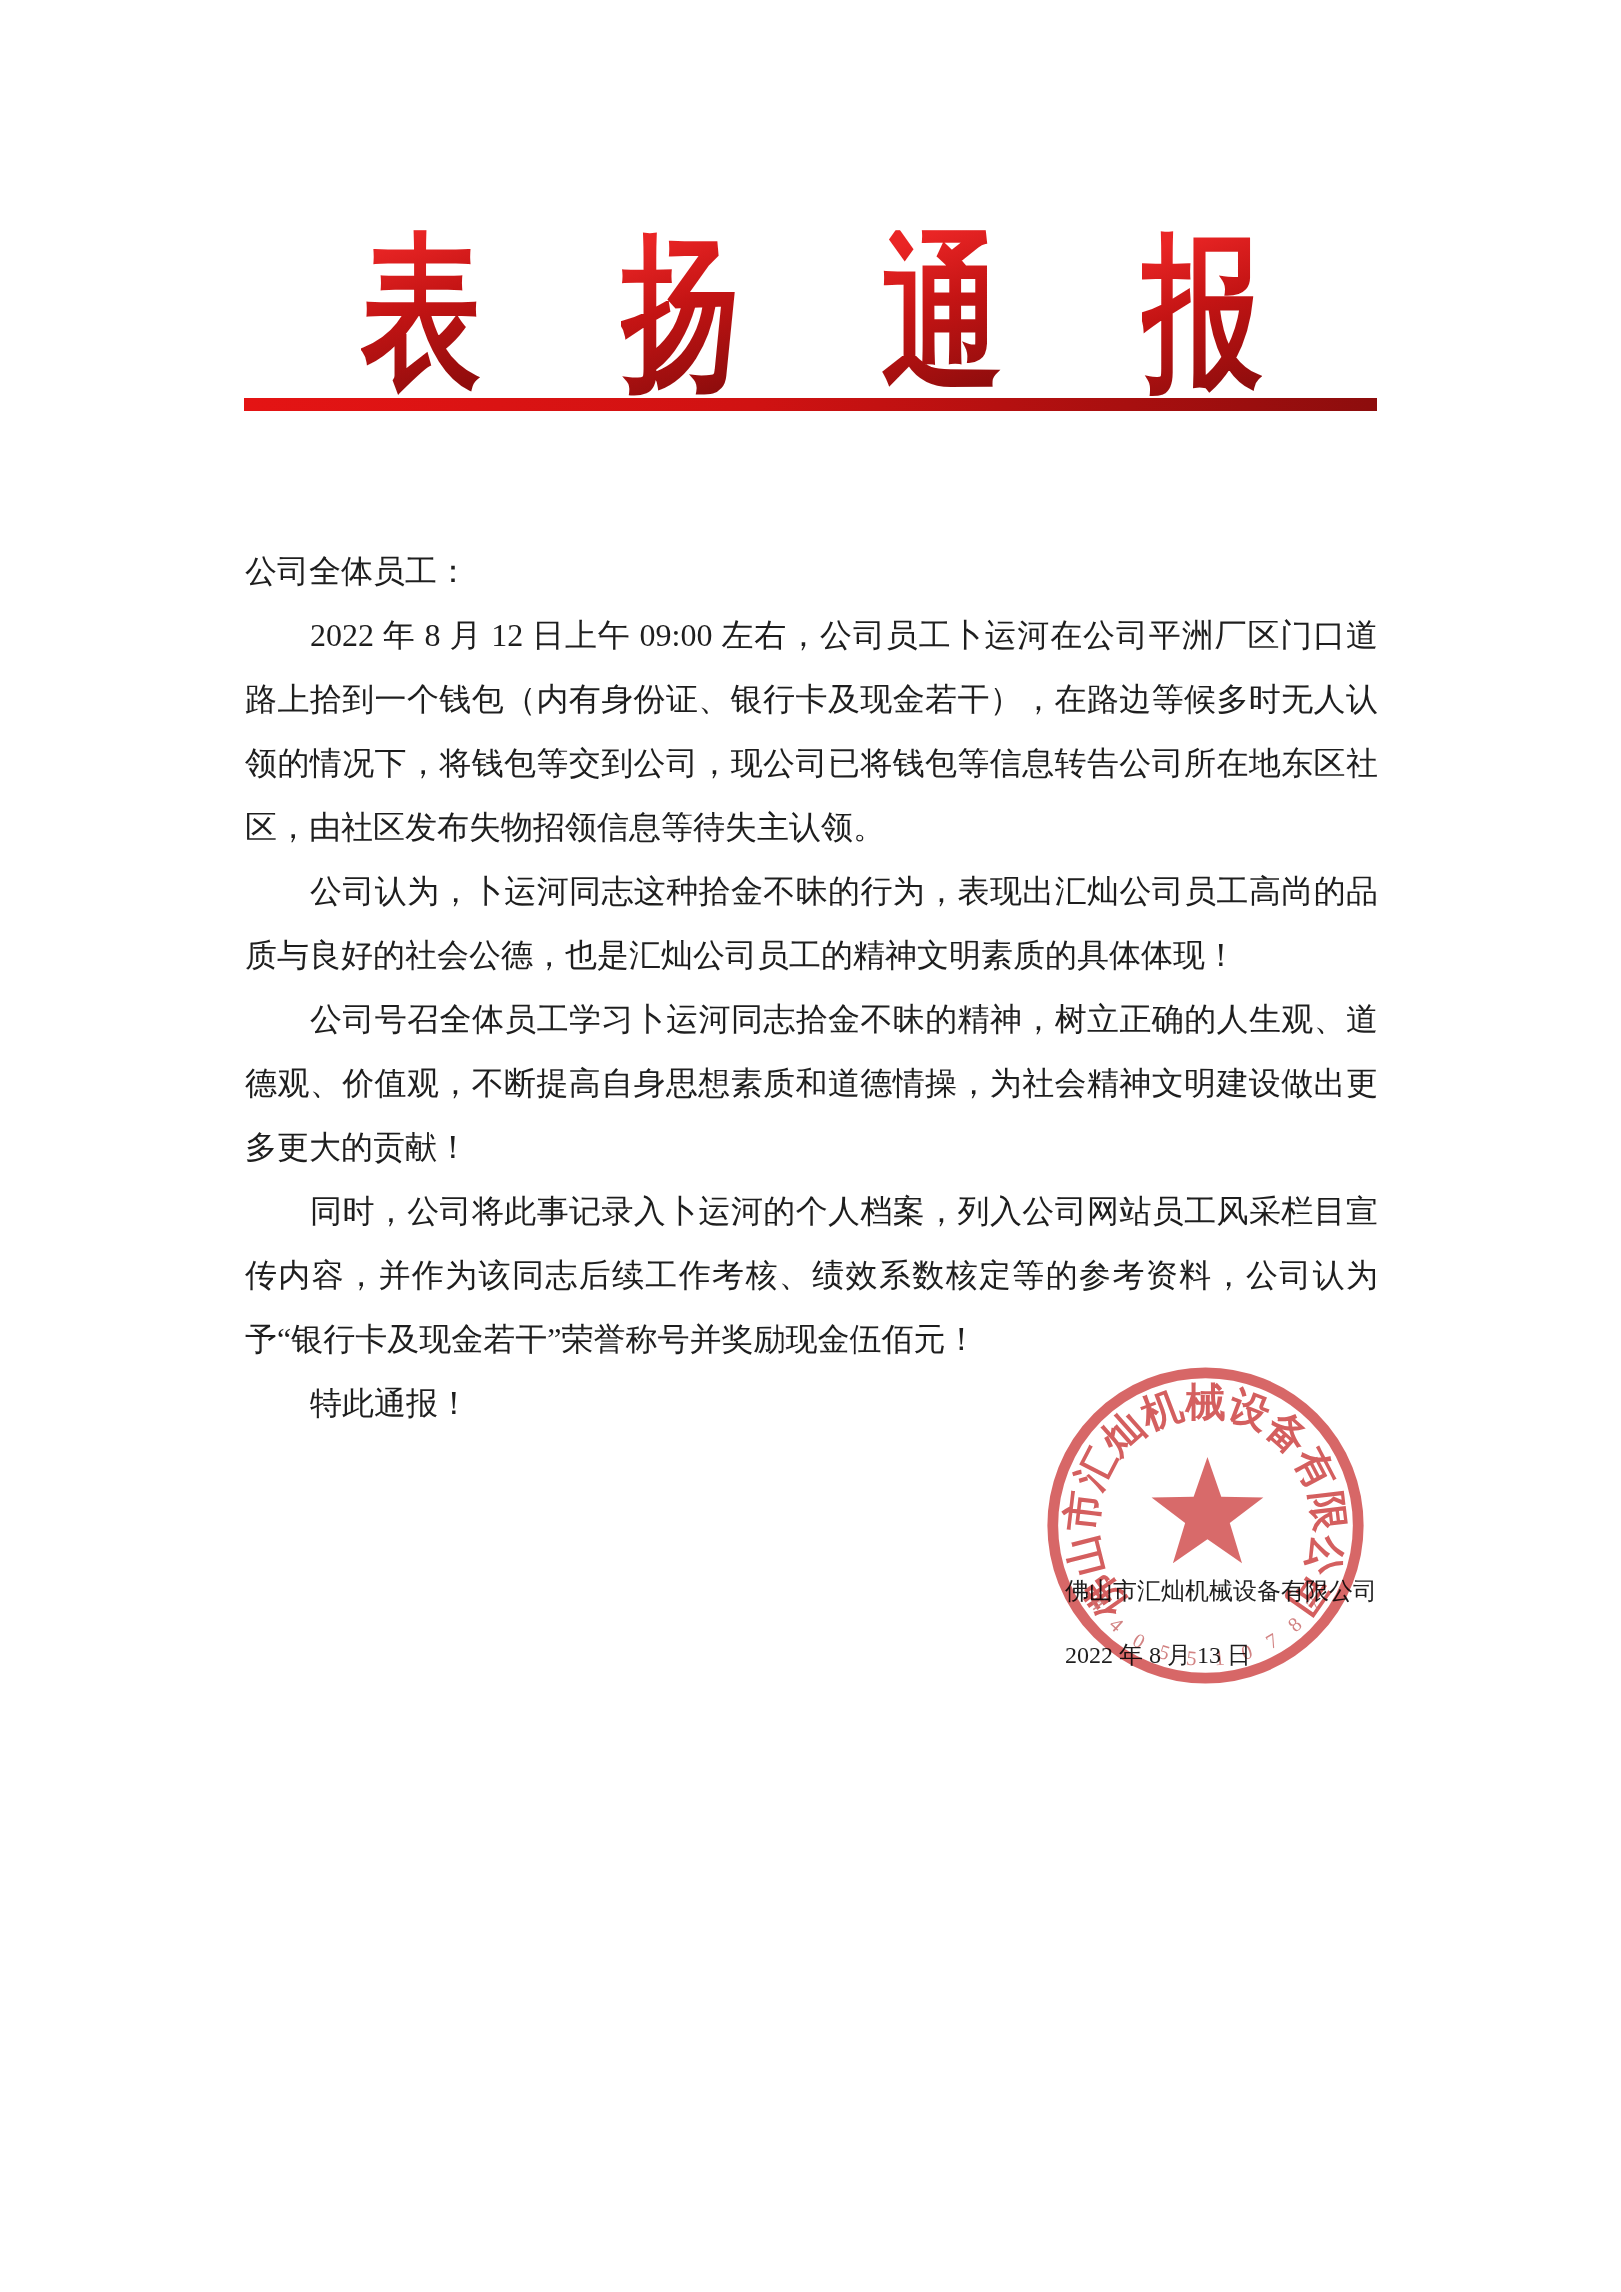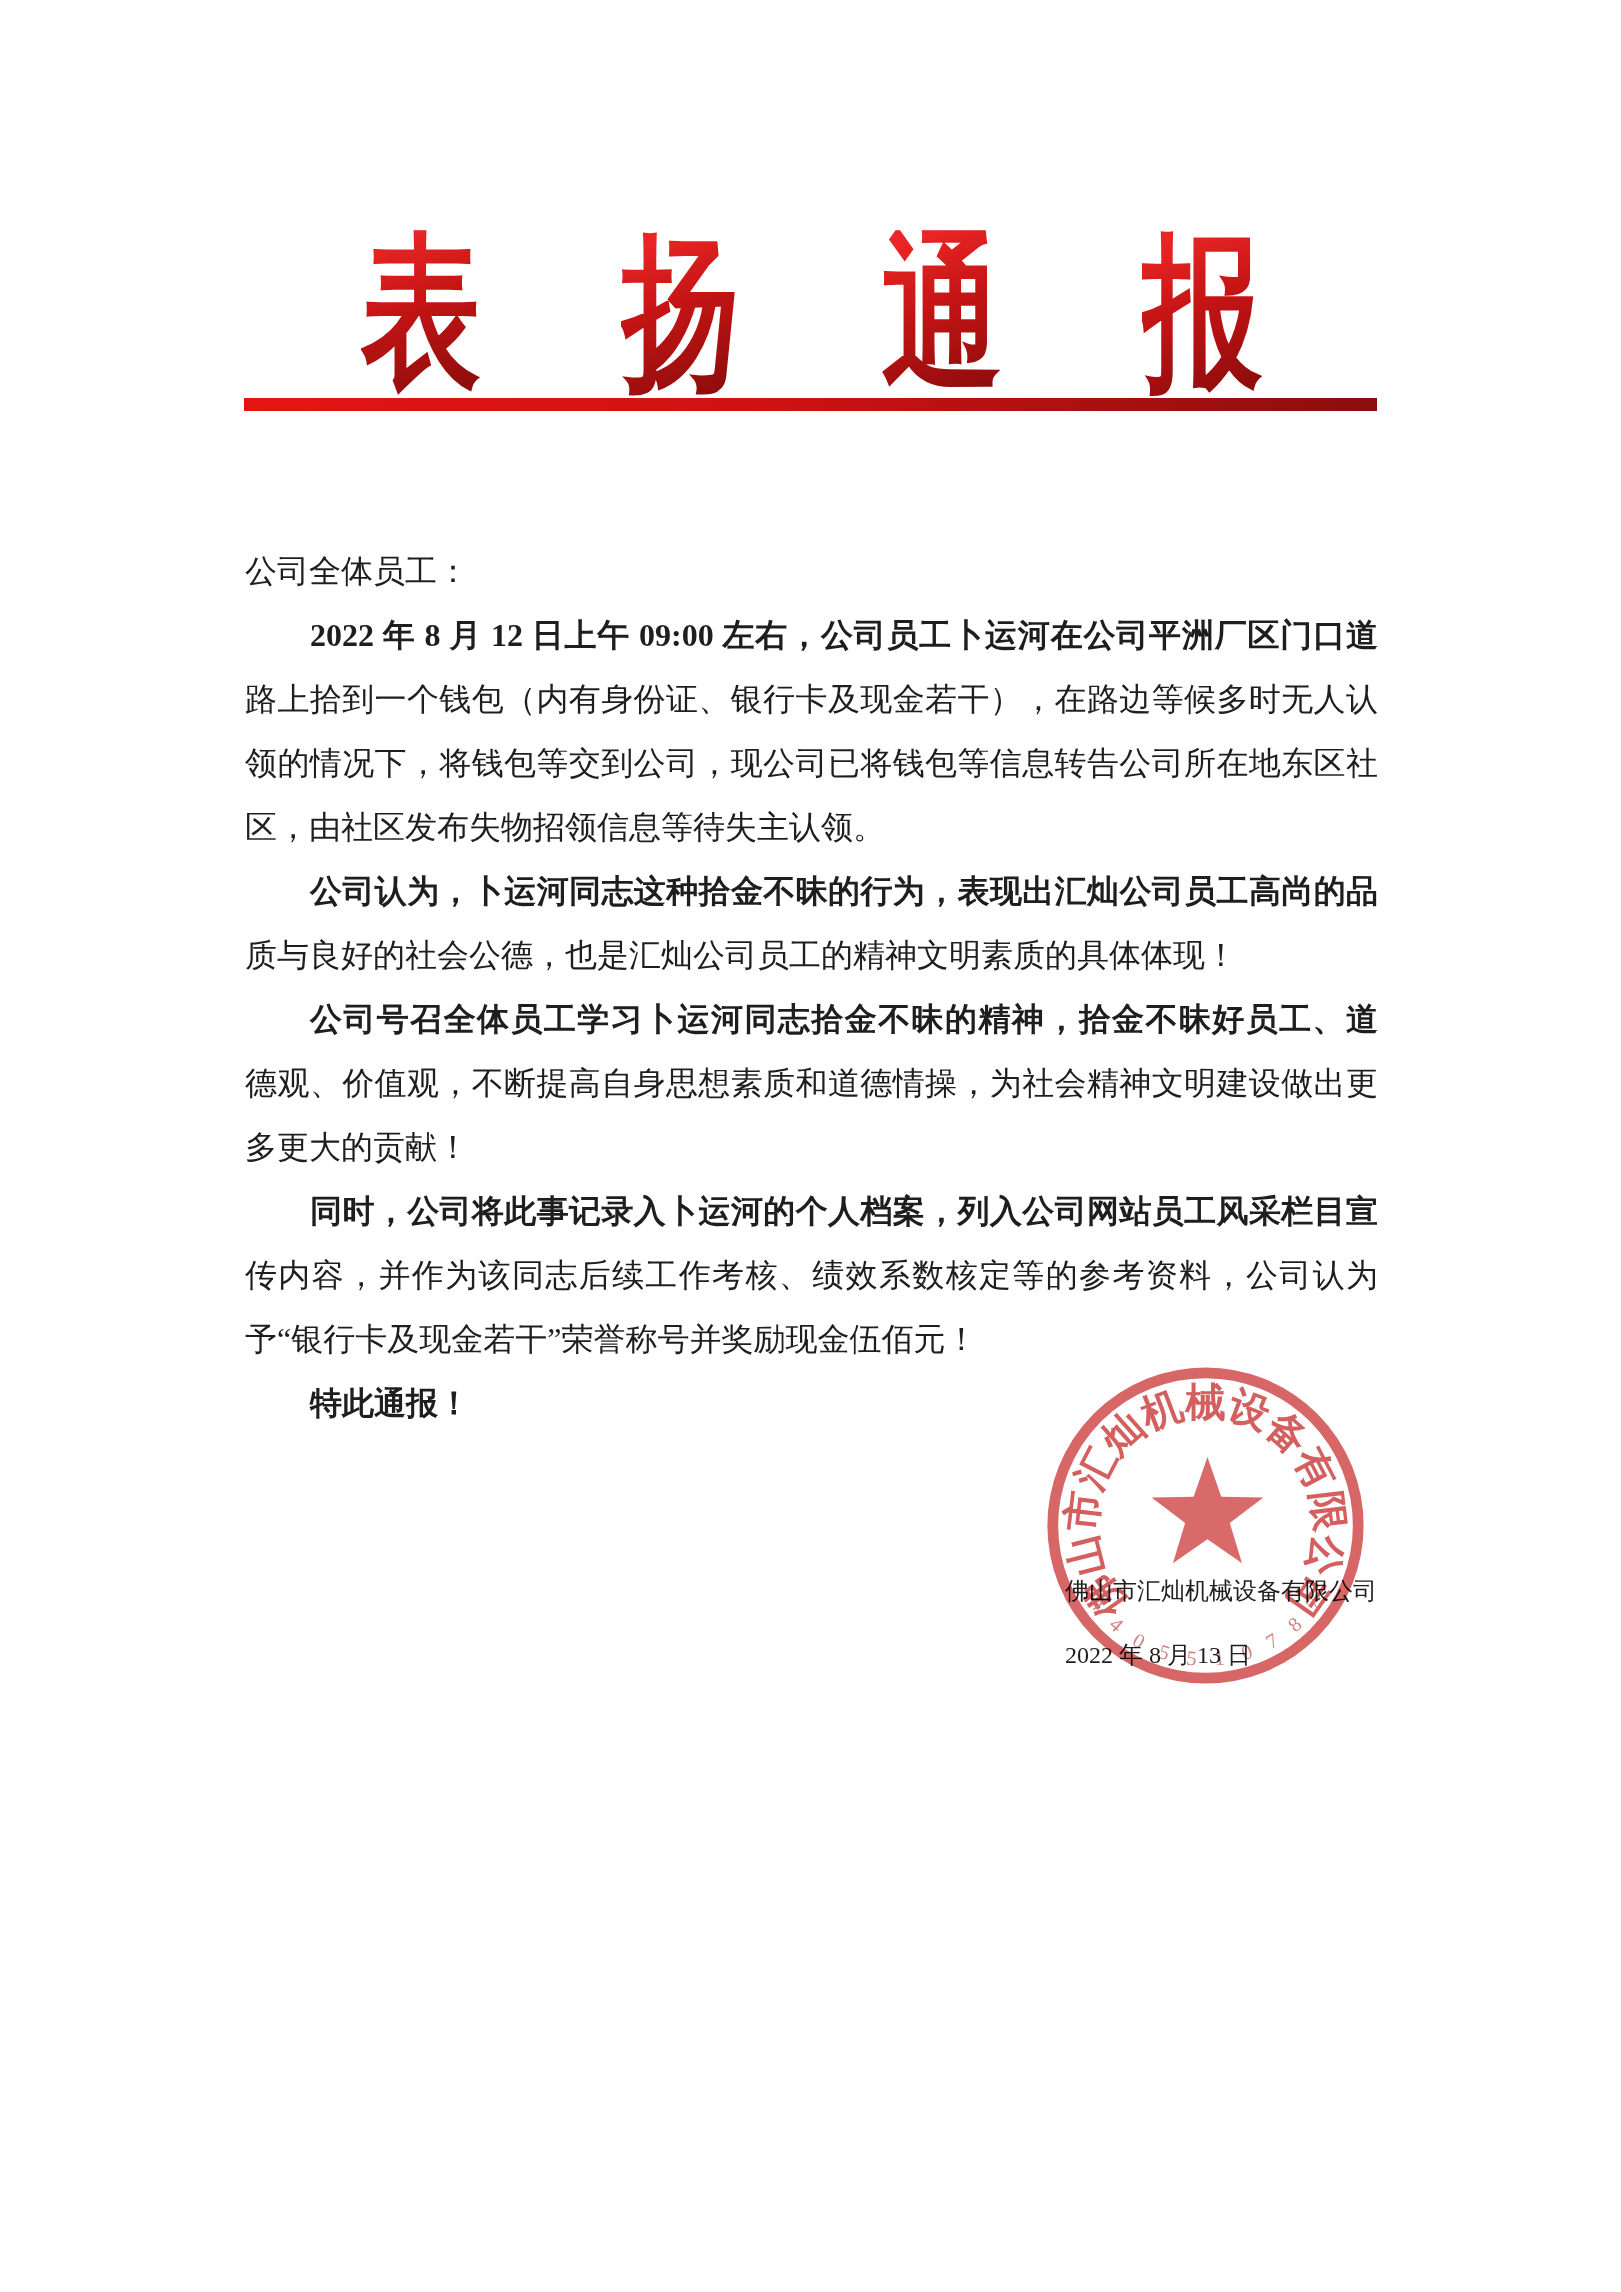--- a/index.html
+++ b/index.html
@@ -30,21 +30,21 @@
     position:absolute; left:244px; top:398px; width:1133px; height:12.7px;
     background:linear-gradient(90deg,#e41414 0%,#d01212 45%,#8d0d0d 100%);
   }
   
   .body-block {
     position:absolute; left:245px; top:539px; width:1133px;
     font-size:32px; line-height:64px;
   }
   .body-line { text-align:justify; text-align-last:justify; white-space:nowrap; }
   .body-line.last { text-align:right; text-align-last:left; }
-  .body-line.indent { text-indent:65px;font-weight:bold; }
+  .body-line.indent { text-indent:65px; }
   
   .signature {
     position:absolute; right:244px; top:1559px;
     font-size:24px; line-height:64px; text-align:left;
     z-index:2;
   }
   
   .seal {
     position:absolute; left:1042px; top:1362px; width:327px; height:327px;
     z-index:3; mix-blend-mode:multiply; opacity:0.92;
@@ -66,21 +66,21 @@
   <div class="title-underline"></div>
 
   <div class="body-block">
       <div class="body-line last">公司全体员工：</div>
       <div class="body-line indent">2022 年 8 月 12 日上午 09:00 左右，公司员工卜运河在公司平洲厂区门口道</div>
       <div class="body-line">路上拾到一个钱包（内有身份证、银行卡及现金若干），在路边等候多时无人认</div>
       <div class="body-line">领的情况下，将钱包等交到公司，现公司已将钱包等信息转告公司所在地东区社</div>
       <div class="body-line last">区，由社区发布失物招领信息等待失主认领。</div>
       <div class="body-line indent">公司认为，卜运河同志这种拾金不昧的行为，表现出汇灿公司员工高尚的品</div>
       <div class="body-line last">质与良好的社会公德，也是汇灿公司员工的精神文明素质的具体体现！</div>
-      <div class="body-line indent">公司号召全体员工学习卜运河同志拾金不昧的精神，拾金不昧好员工、道</div>
+      <div class="body-line indent">公司号召全体员工学习卜运河同志拾金不昧的精神，树立正确的人生观、道</div>
       <div class="body-line">德观、价值观，不断提高自身思想素质和道德情操，为社会精神文明建设做出更</div>
       <div class="body-line last">多更大的贡献！</div>
       <div class="body-line indent">同时，公司将此事记录入卜运河的个人档案，列入公司网站员工风采栏目宣</div>
       <div class="body-line">传内容，并作为该同志后续工作考核、绩效系数核定等的参考资料，公司认为</div>
       <div class="body-line last">予“银行卡及现金若干”荣誉称号并奖励现金伍佰元！</div>
       <div class="body-line indent last">特此通报！</div>
     </div>
 
   <div class="signature">
     <div>佛山市汇灿机械设备有限公司</div>

